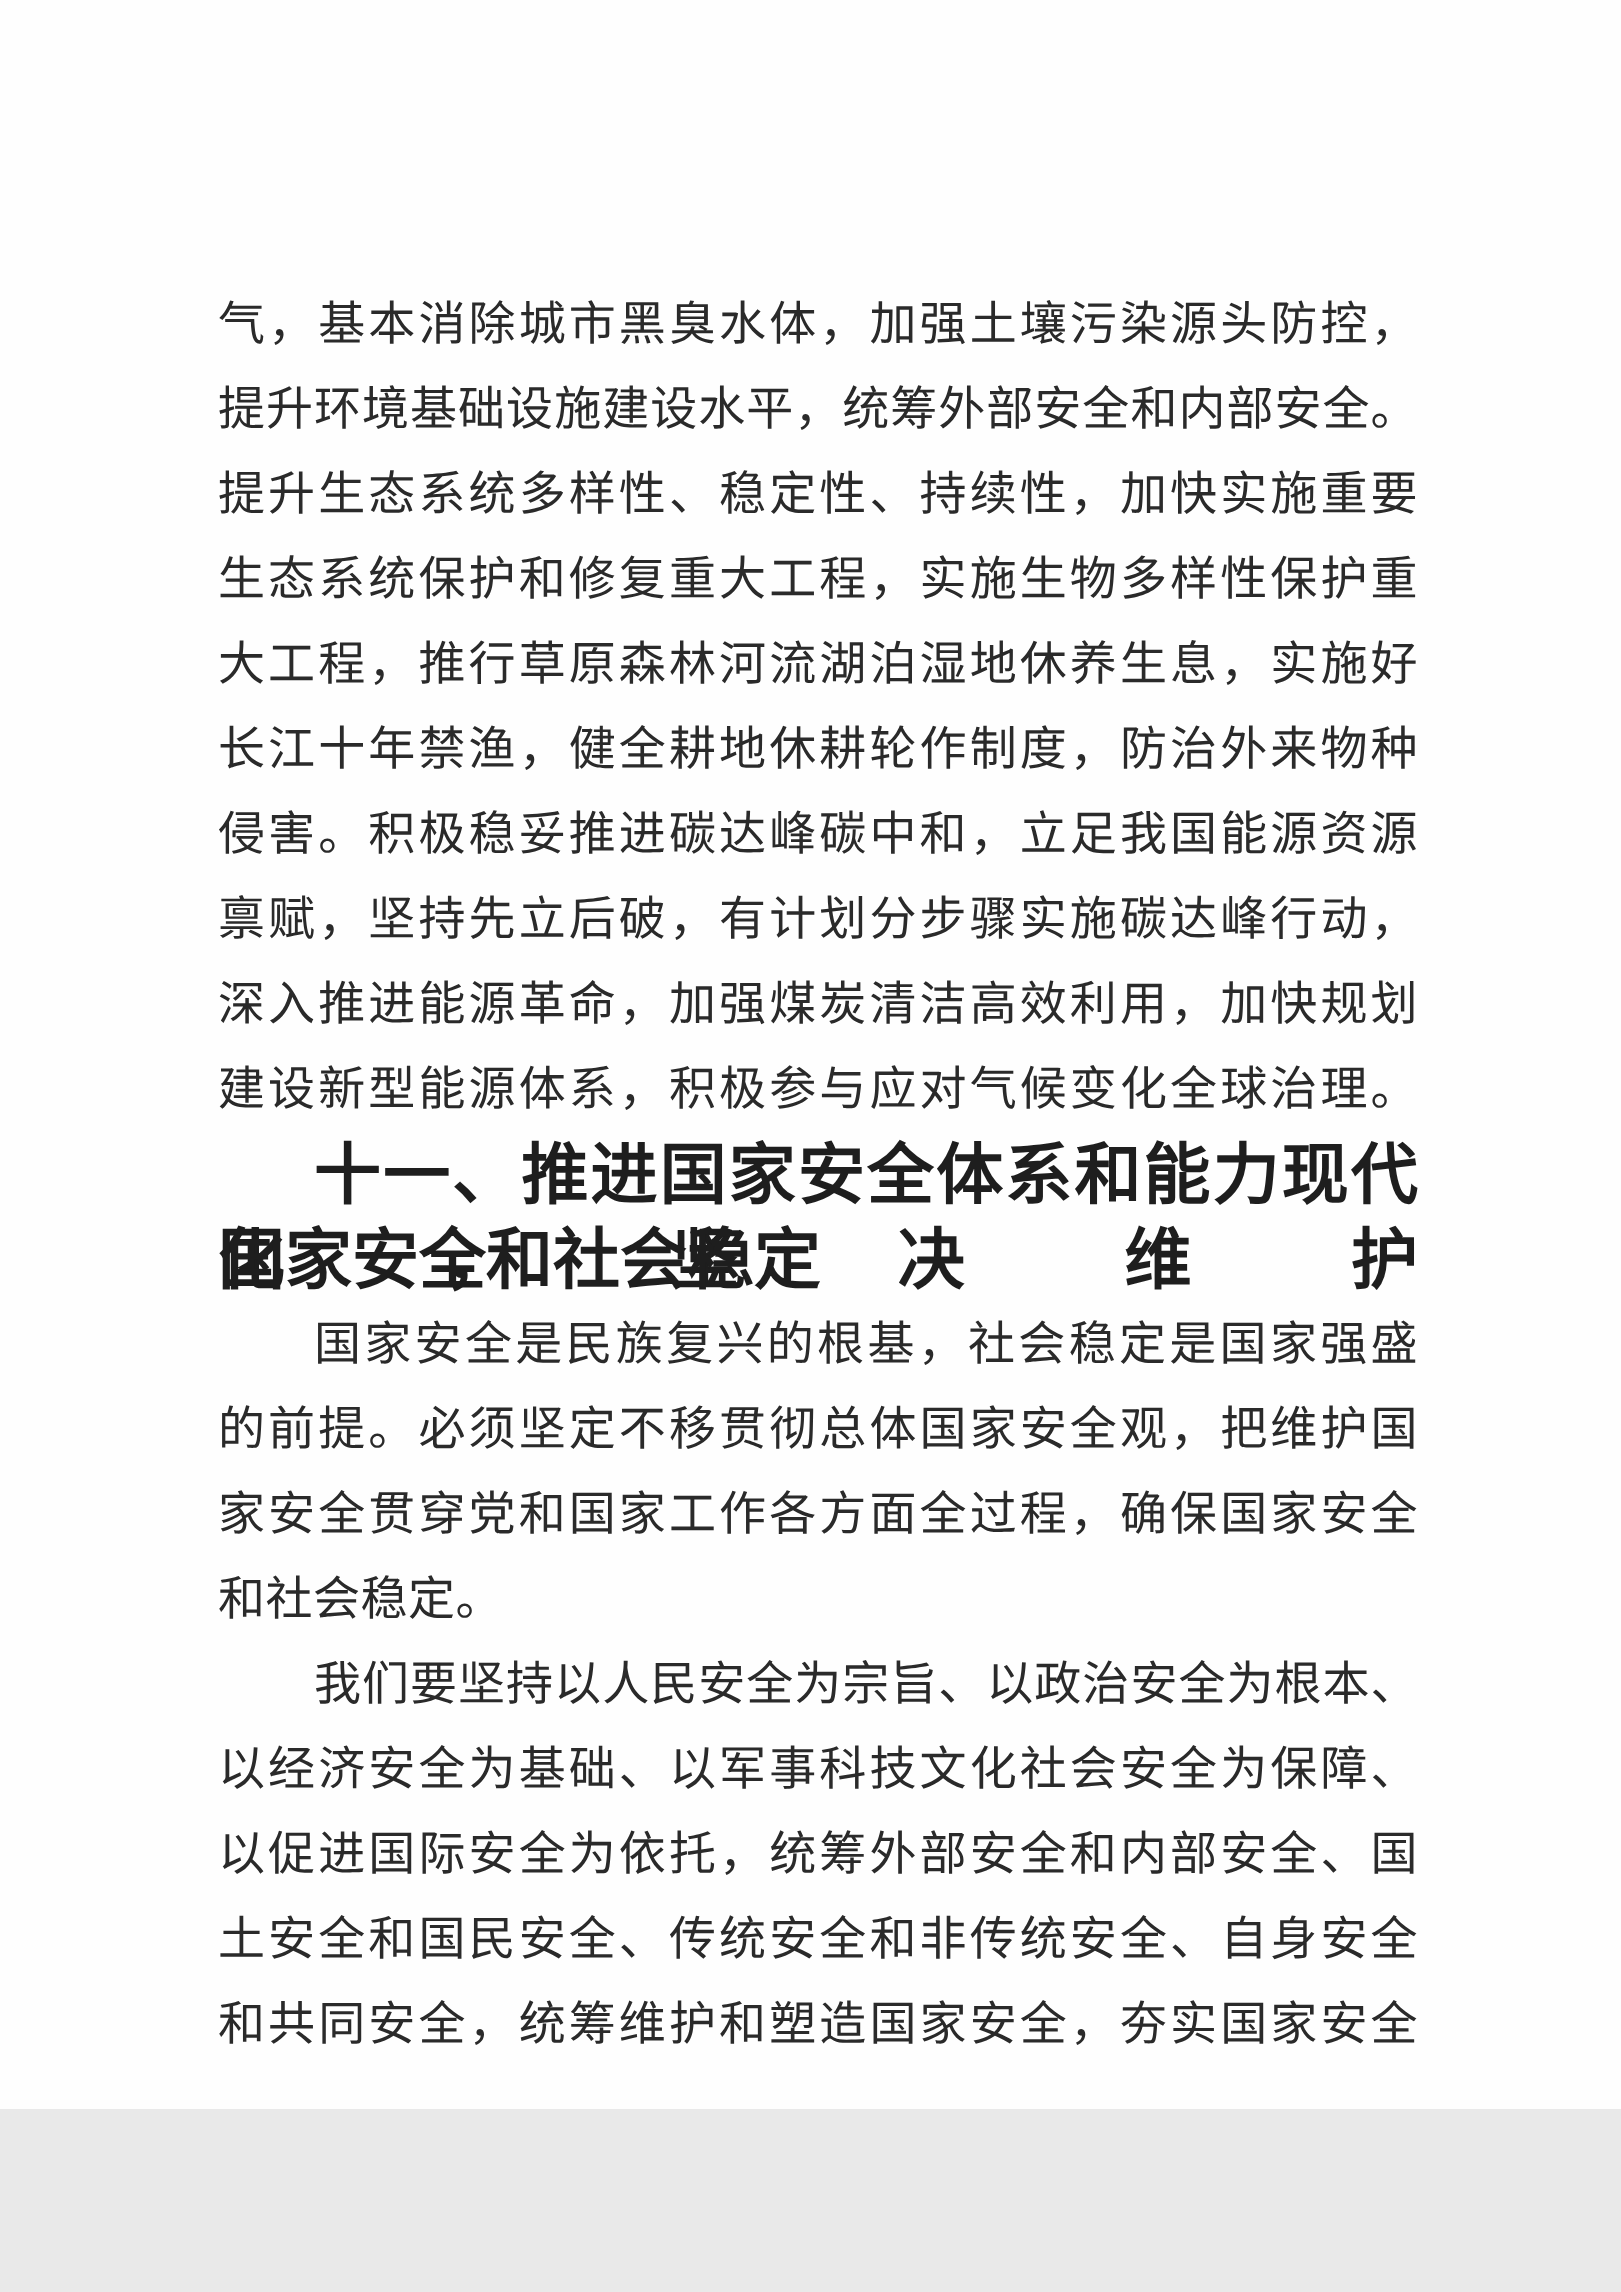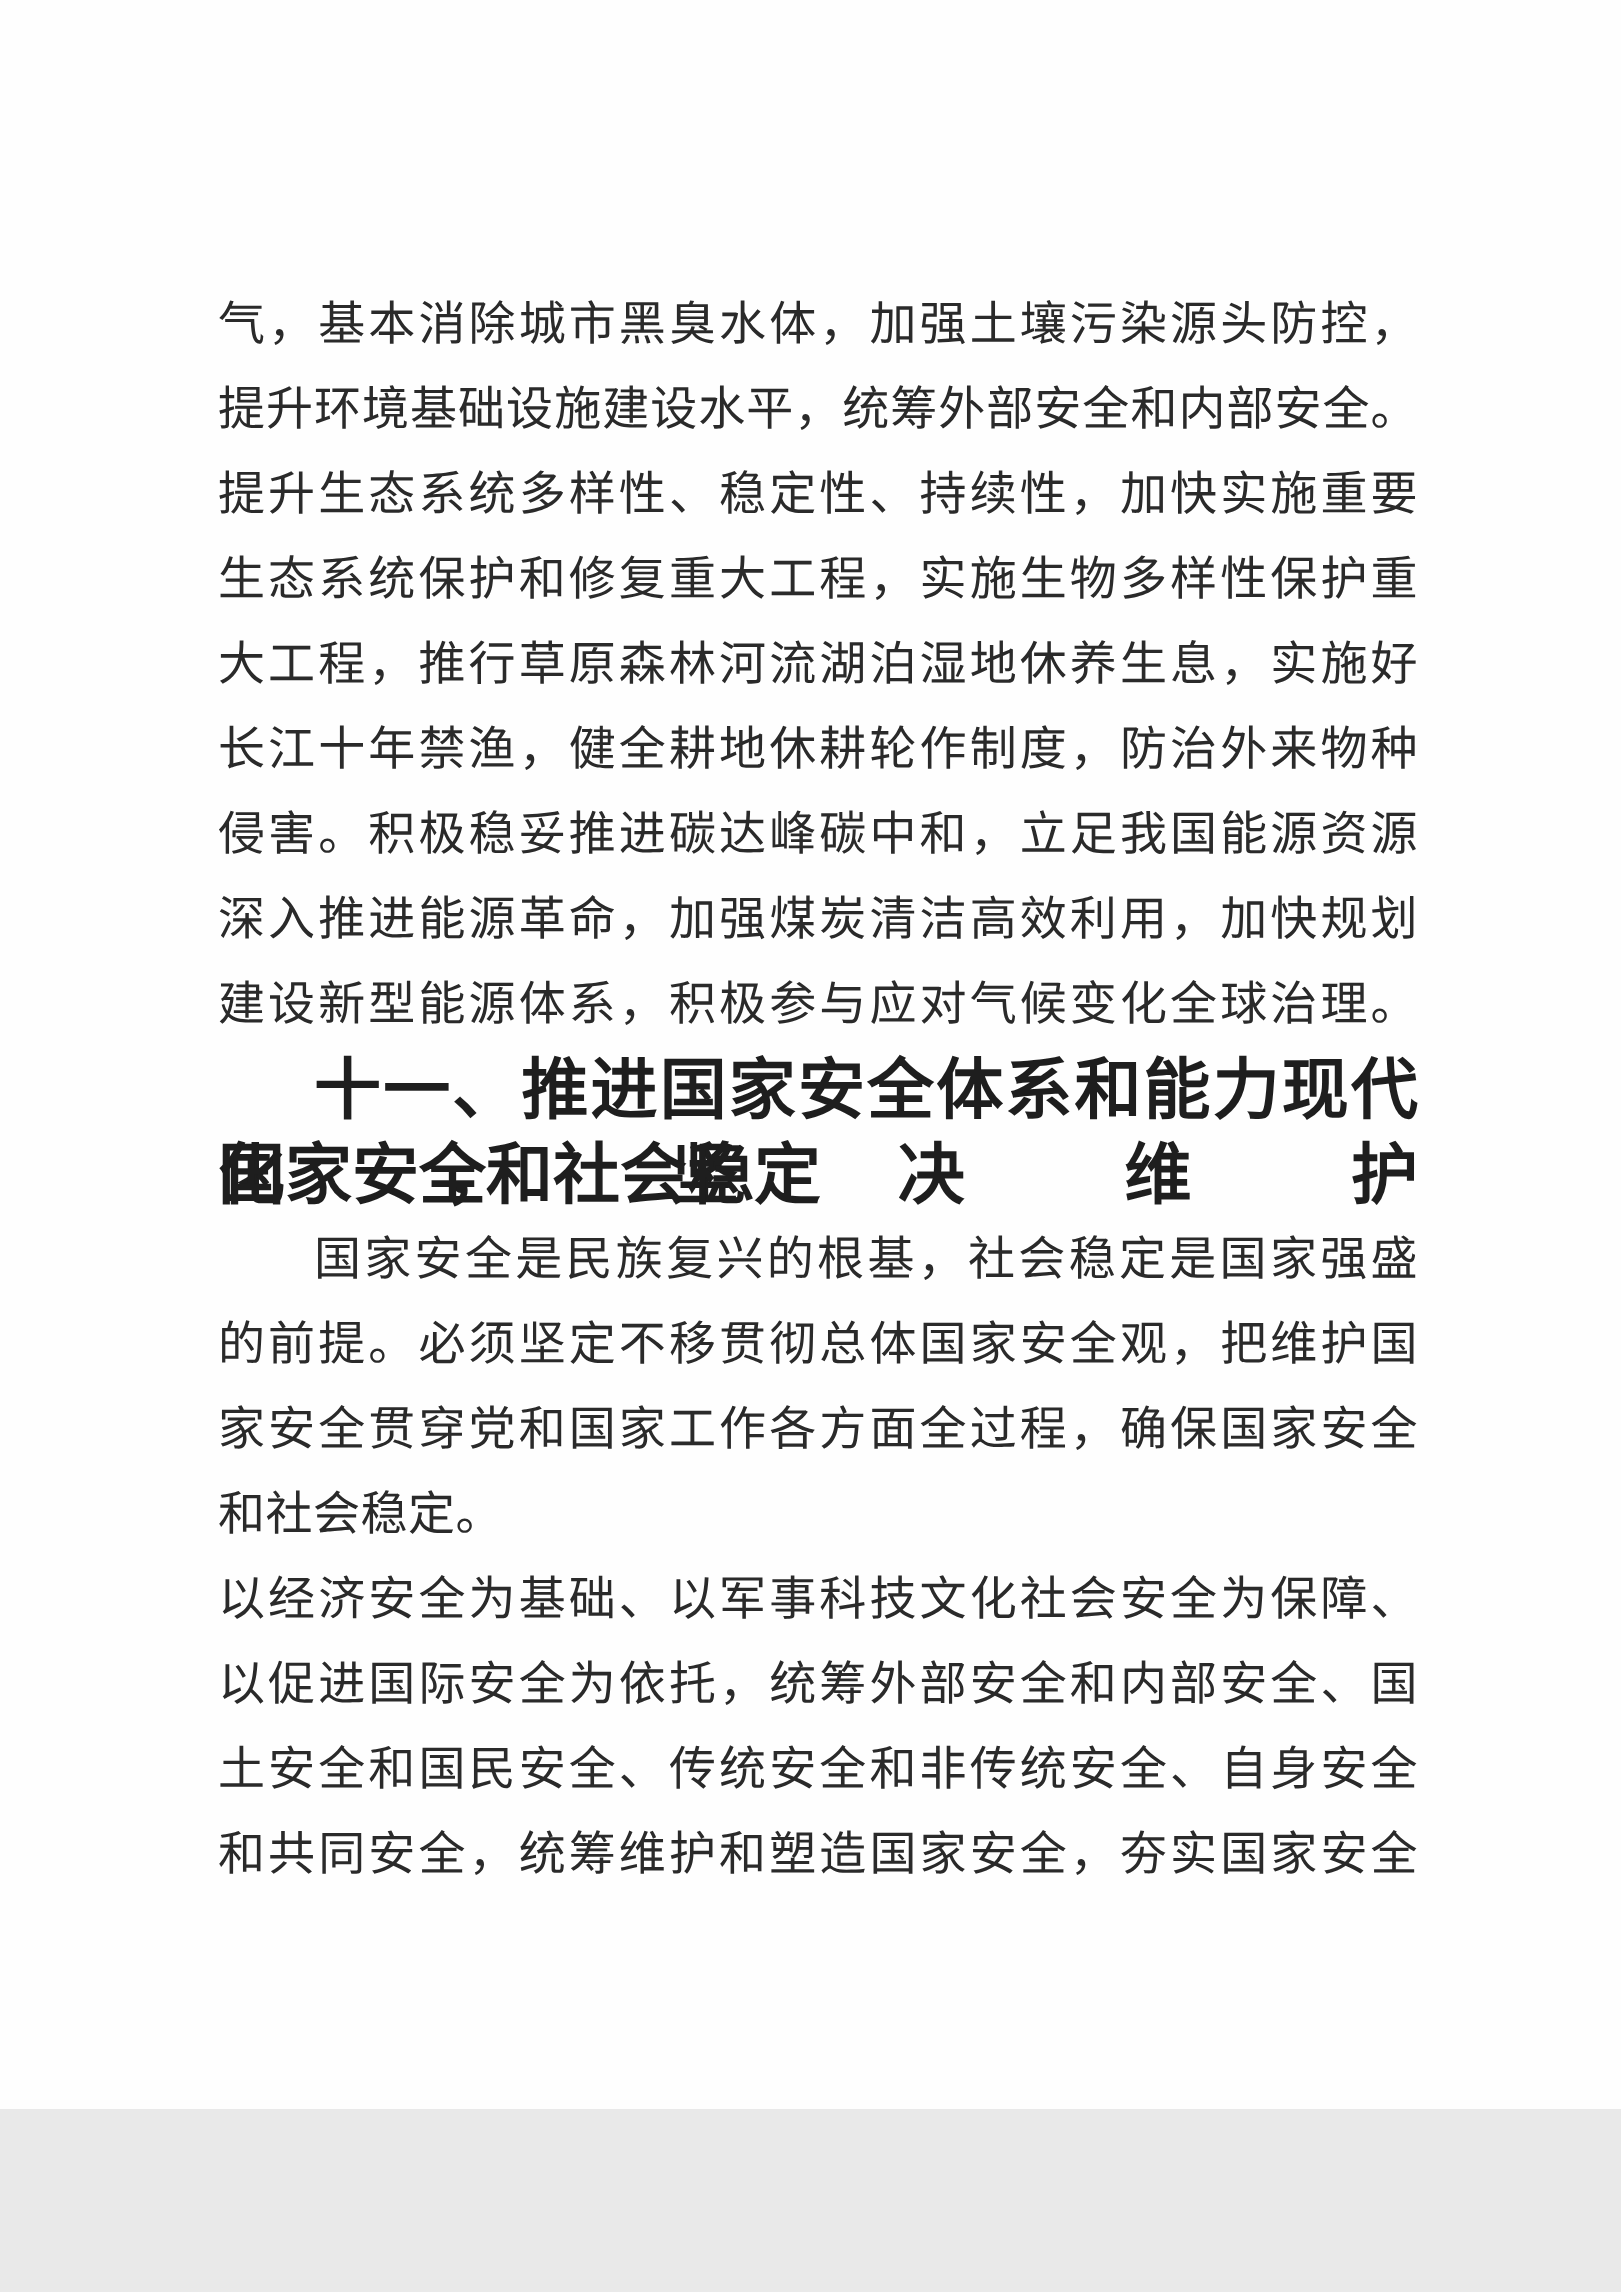--- a/index.html
+++ b/index.html
@@ -64,28 +64,30 @@
 
 <div class="page">
   <div class="text-block">
       <div class="line just">气，基本消除城市黑臭水体，加强土壤污染源头防控，</div>
       <div class="line just">提升环境基础设施建设水平，统筹外部安全和内部安全。</div>
       <div class="line just">提升生态系统多样性、稳定性、持续性，加快实施重要</div>
       <div class="line just">生态系统保护和修复重大工程，实施生物多样性保护重</div>
       <div class="line just">大工程，推行草原森林河流湖泊湿地休养生息，实施好</div>
       <div class="line just">长江十年禁渔，健全耕地休耕轮作制度，防治外来物种</div>
       <div class="line just">侵害。积极稳妥推进碳达峰碳中和，立足我国能源资源</div>
+      <div class="line just">禀赋，坚持先立后破，有计划分步骤实施碳达峰行动，</div>
       <div class="line just">深入推进能源革命，加强煤炭清洁高效利用，加快规划</div>
       <div class="line just">建设新型能源体系，积极参与应对气候变化全球治理。</div>
       <div class="line heading indent just">十一、推进国家安全体系和能力现代化，坚决维护</div>
       <div class="line heading">国家安全和社会稳定</div>
       <div class="line indent just">国家安全是民族复兴的根基，社会稳定是国家强盛</div>
       <div class="line just">的前提。必须坚定不移贯彻总体国家安全观，把维护国</div>
       <div class="line just">家安全贯穿党和国家工作各方面全过程，确保国家安全</div>
       <div class="line">和社会稳定。</div>
+      <div class="line indent just">我们要坚持以人民安全为宗旨、以政治安全为根本、</div>
       <div class="line just">以经济安全为基础、以军事科技文化社会安全为保障、</div>
       <div class="line just">以促进国际安全为依托，统筹外部安全和内部安全、国</div>
       <div class="line just">土安全和国民安全、传统安全和非传统安全、自身安全</div>
       <div class="line just">和共同安全，统筹维护和塑造国家安全，夯实国家安全</div>
     </div>
   <div class="page-number">23</div>
 </div>
 
 
 </body></html>

